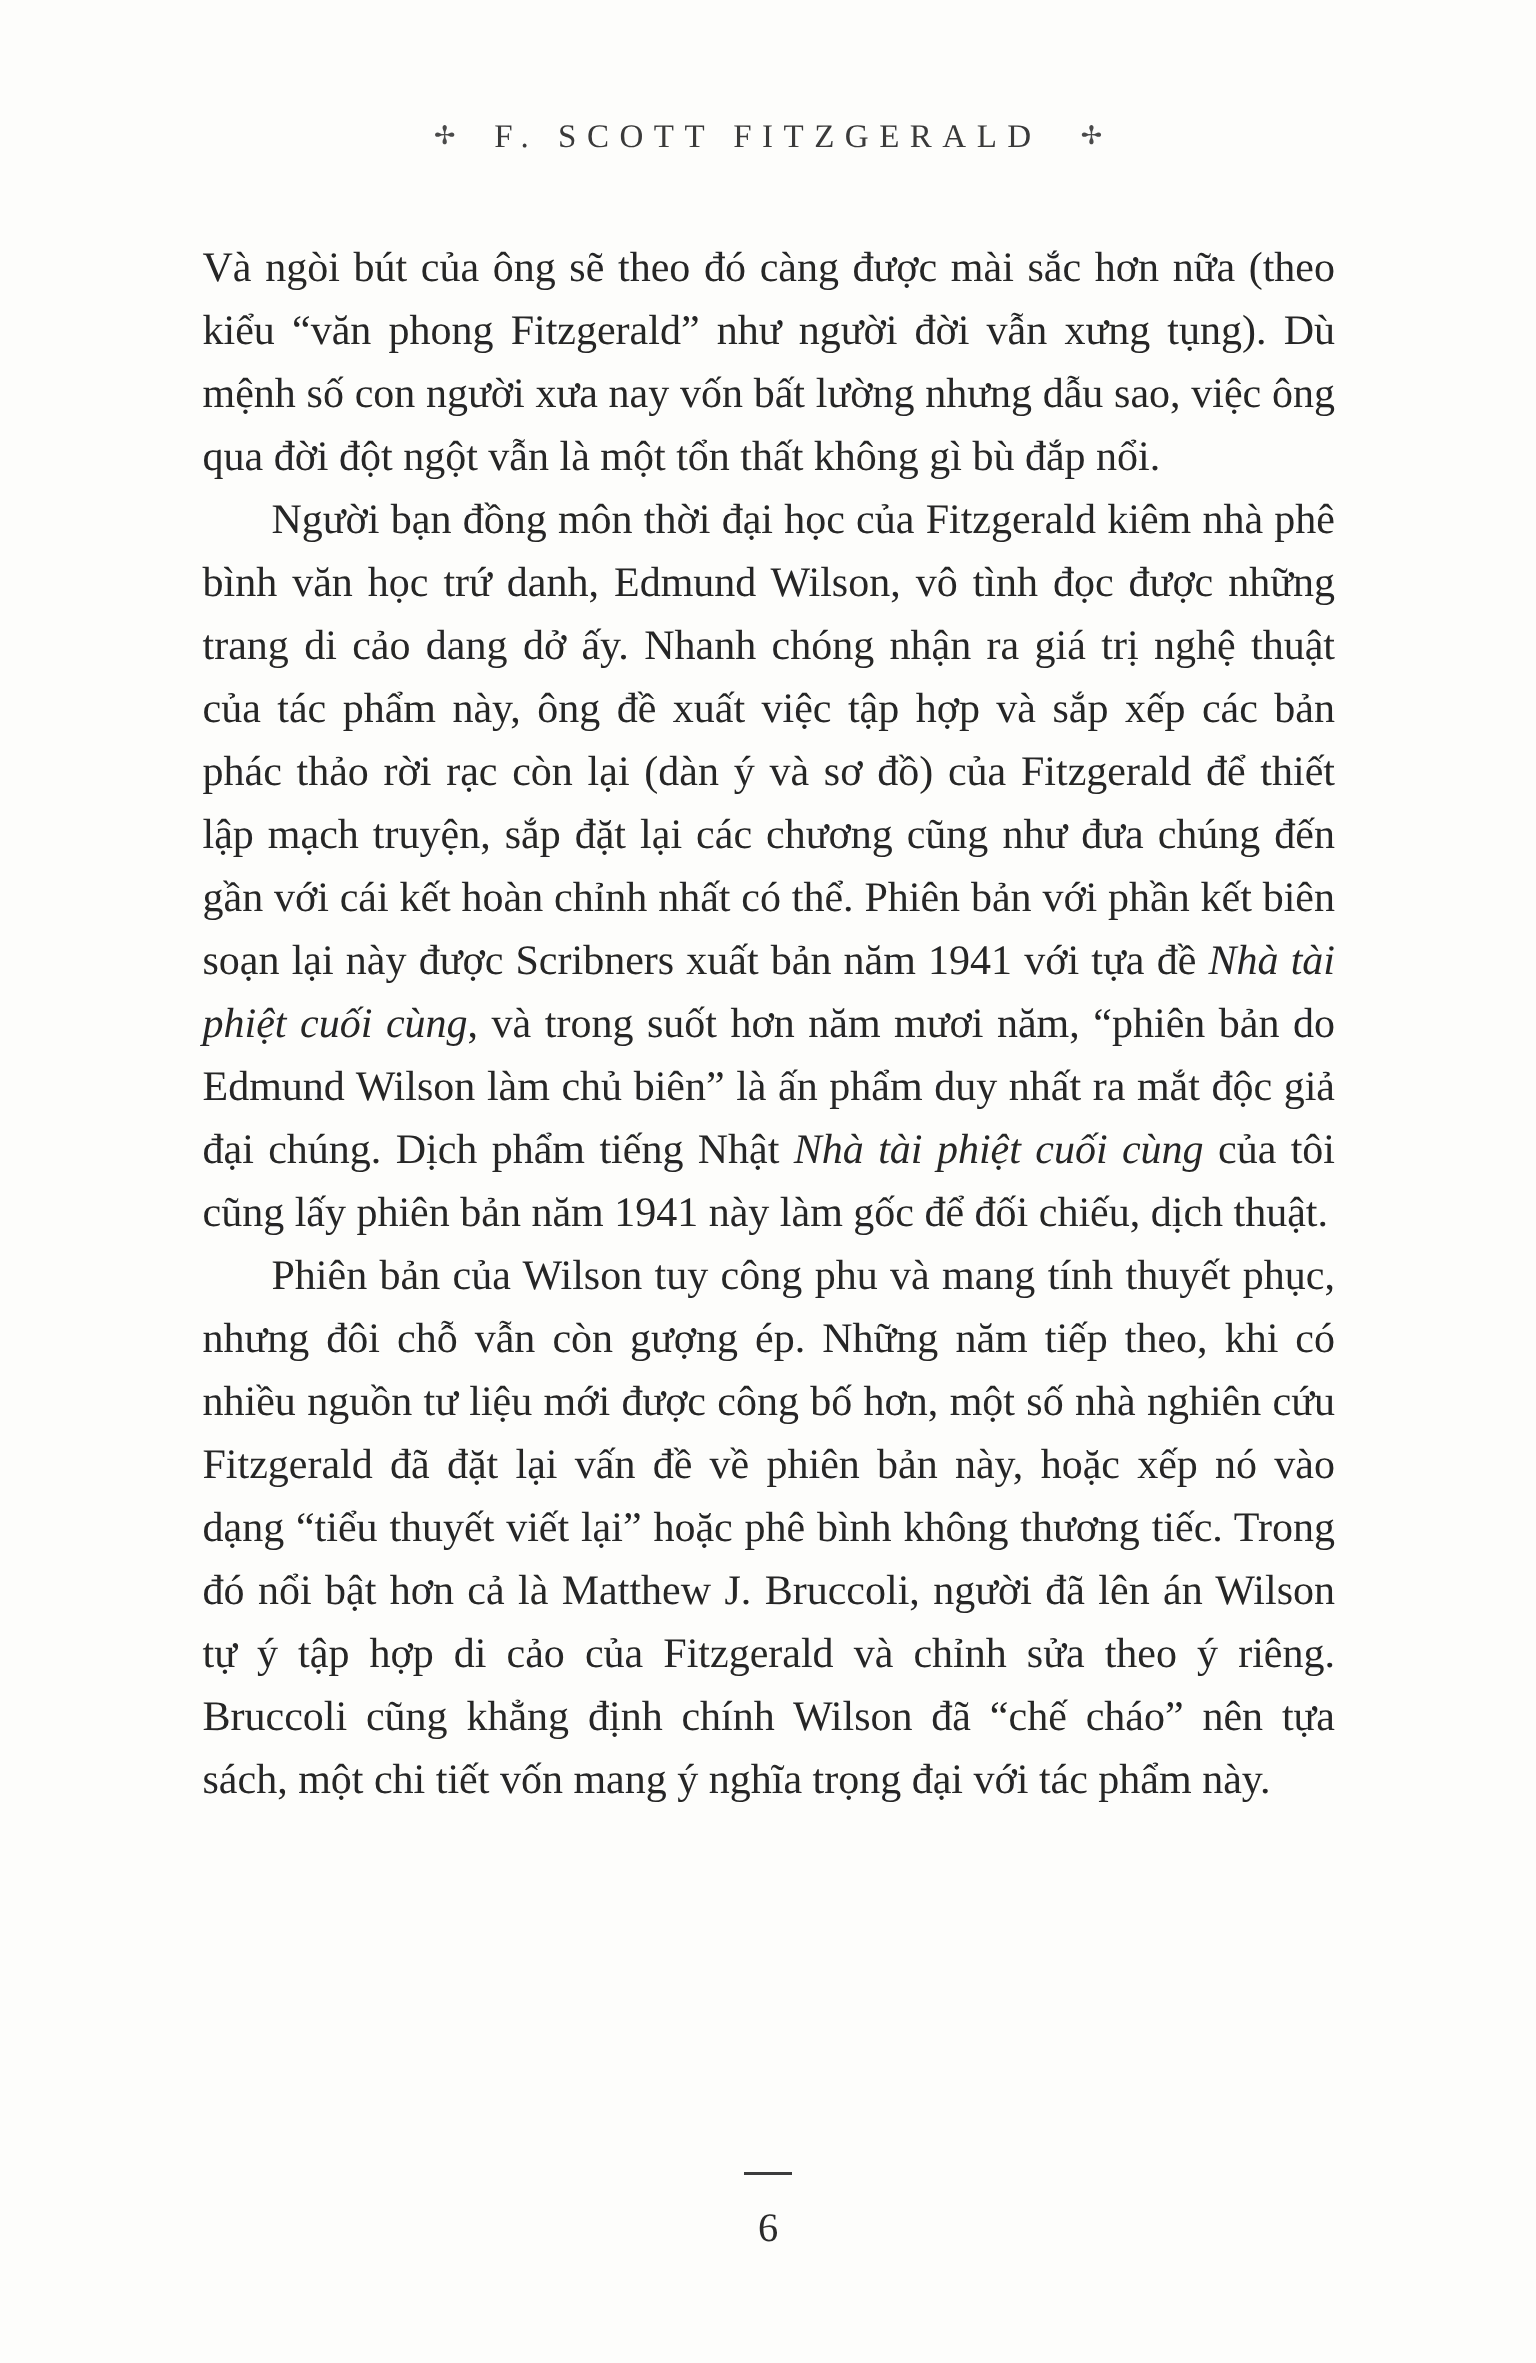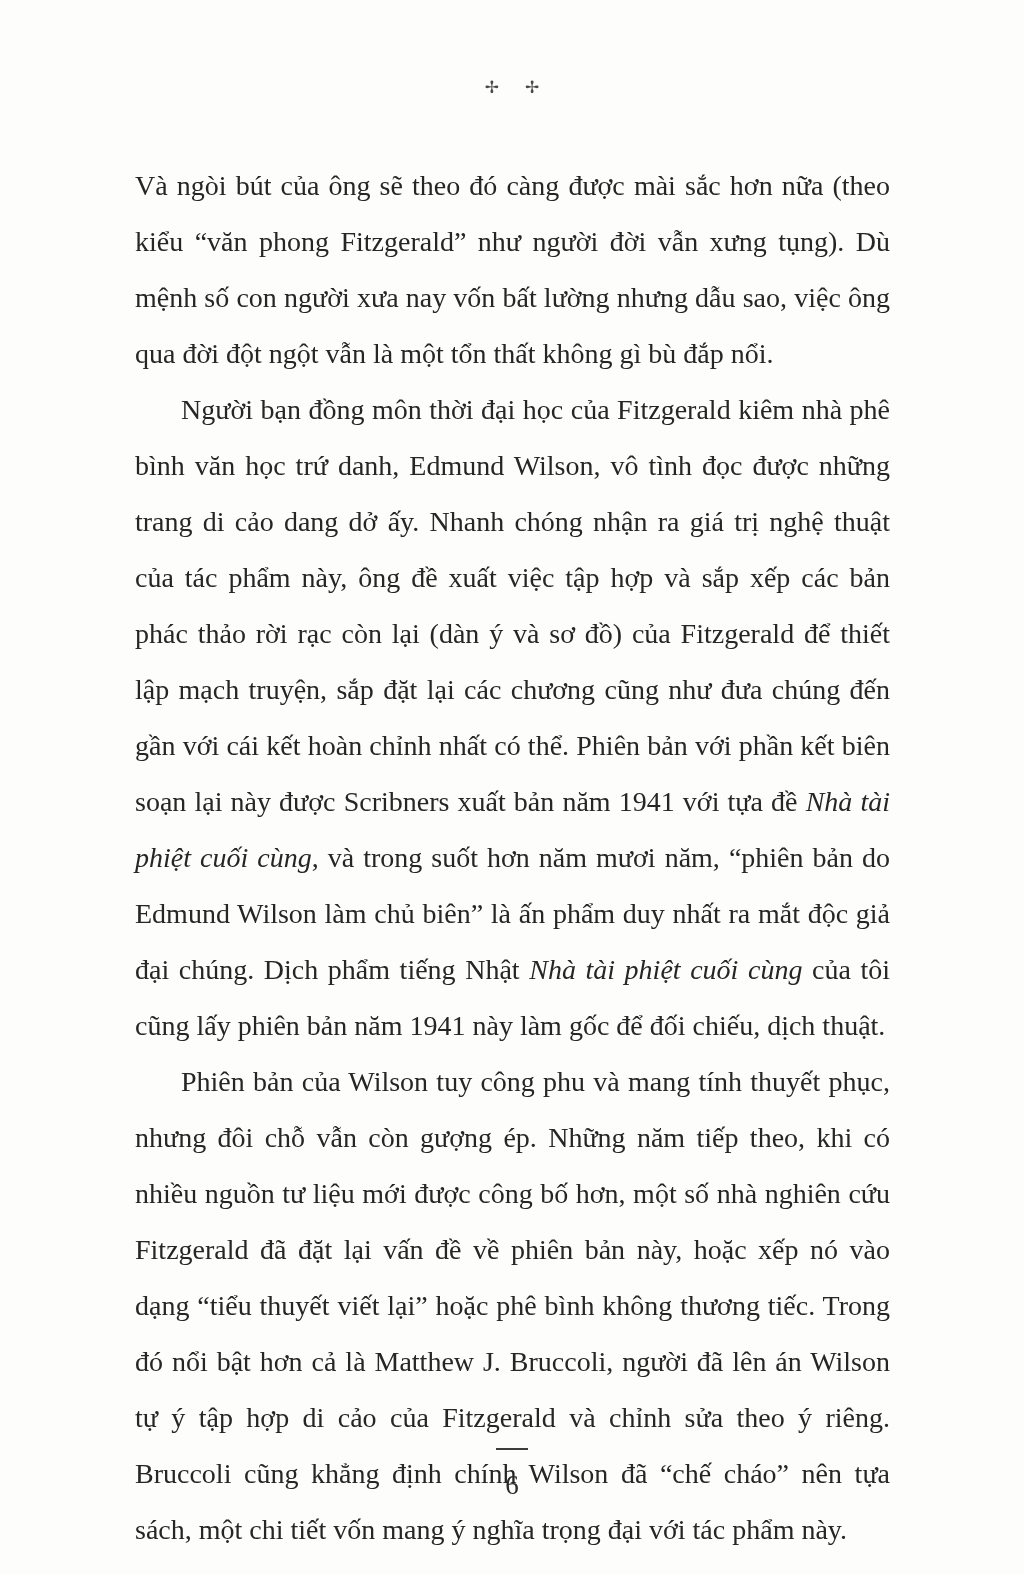--- a/index.html
+++ b/index.html
@@ -40,21 +40,21 @@
   .page-header .header-title {
     font-variant: small-caps;
     text-transform: uppercase;
   }
   .page-body {
     position: absolute;
     top: 158px;
     left: 135px;
     width: 755px;
     font-size: 28px;
-    line-height: 56px;
+    line-height: 42px;
     text-align: justify;
     text-justify: inter-word;
   }
   .page-body p.para {
     margin: 0;
     padding: 0;
   }
   .page-body p.para.indent {
     text-indent: 46px;
   }
@@ -79,20 +79,21 @@
     color: #2b2b2b;
   }
 </style>
 </head>
 <body>
 
 <div class="page">
 
   <header class="page-header">
     <span class="ornament">✢</span>
+    <span class="header-title">F. SCOTT FITZGERALD</span>
     <span class="ornament">✢</span>
   </header>
 
   <main class="page-body">
       <p class="para"><span class="">Và ngòi bút của ông sẽ theo đó càng được mài sắc hơn nữa (theo kiểu “văn phong Fitzgerald” như người đời vẫn xưng tụng). Dù mệnh số con người xưa nay vốn bất lường nhưng dẫu sao, việc ông qua đời đột ngột vẫn là một tổn thất không gì bù đắp nổi.</span></p>
       <p class="para indent"><span class="">Người bạn đồng môn thời đại học của Fitzgerald kiêm nhà phê bình văn học trứ danh, Edmund Wilson, vô tình đọc được những trang di cảo dang dở ấy. Nhanh chóng nhận ra giá trị nghệ thuật của tác phẩm này, ông đề xuất việc tập hợp và sắp xếp các bản phác thảo rời rạc còn lại (dàn ý và sơ đồ) của Fitzgerald để thiết lập mạch truyện, sắp đặt lại các chương cũng như đưa chúng đến gần với cái kết hoàn chỉnh nhất có thể. Phiên bản với phần kết biên soạn lại này được Scribners xuất bản năm 1941 với tựa đề </span><span class="italic">Nhà tài phiệt cuối cùng</span><span class="">, và trong suốt hơn năm mươi năm, “phiên bản do Edmund Wilson làm chủ biên” là ấn phẩm duy nhất ra mắt độc giả đại chúng. Dịch phẩm tiếng Nhật </span><span class="italic">Nhà tài phiệt cuối cùng</span><span class=""> của tôi cũng lấy phiên bản năm 1941 này làm gốc để đối chiếu, dịch thuật.</span></p>
       <p class="para indent"><span class="">Phiên bản của Wilson tuy công phu và mang tính thuyết phục, nhưng đôi chỗ vẫn còn gượng ép. Những năm tiếp theo, khi có nhiều nguồn tư liệu mới được công bố hơn, một số nhà nghiên cứu Fitzgerald đã đặt lại vấn đề về phiên bản này, hoặc xếp nó vào dạng “tiểu thuyết viết lại” hoặc phê bình không thương tiếc. Trong đó nổi bật hơn cả là Matthew J. Bruccoli, người đã lên án Wilson tự ý tập hợp di cảo của Fitzgerald và chỉnh sửa theo ý riêng. Bruccoli cũng khẳng định chính Wilson đã “chế cháo” nên tựa sách, một chi tiết vốn mang ý nghĩa trọng đại với tác phẩm này.</span></p>
     </main>
 
   <footer class="page-footer">

